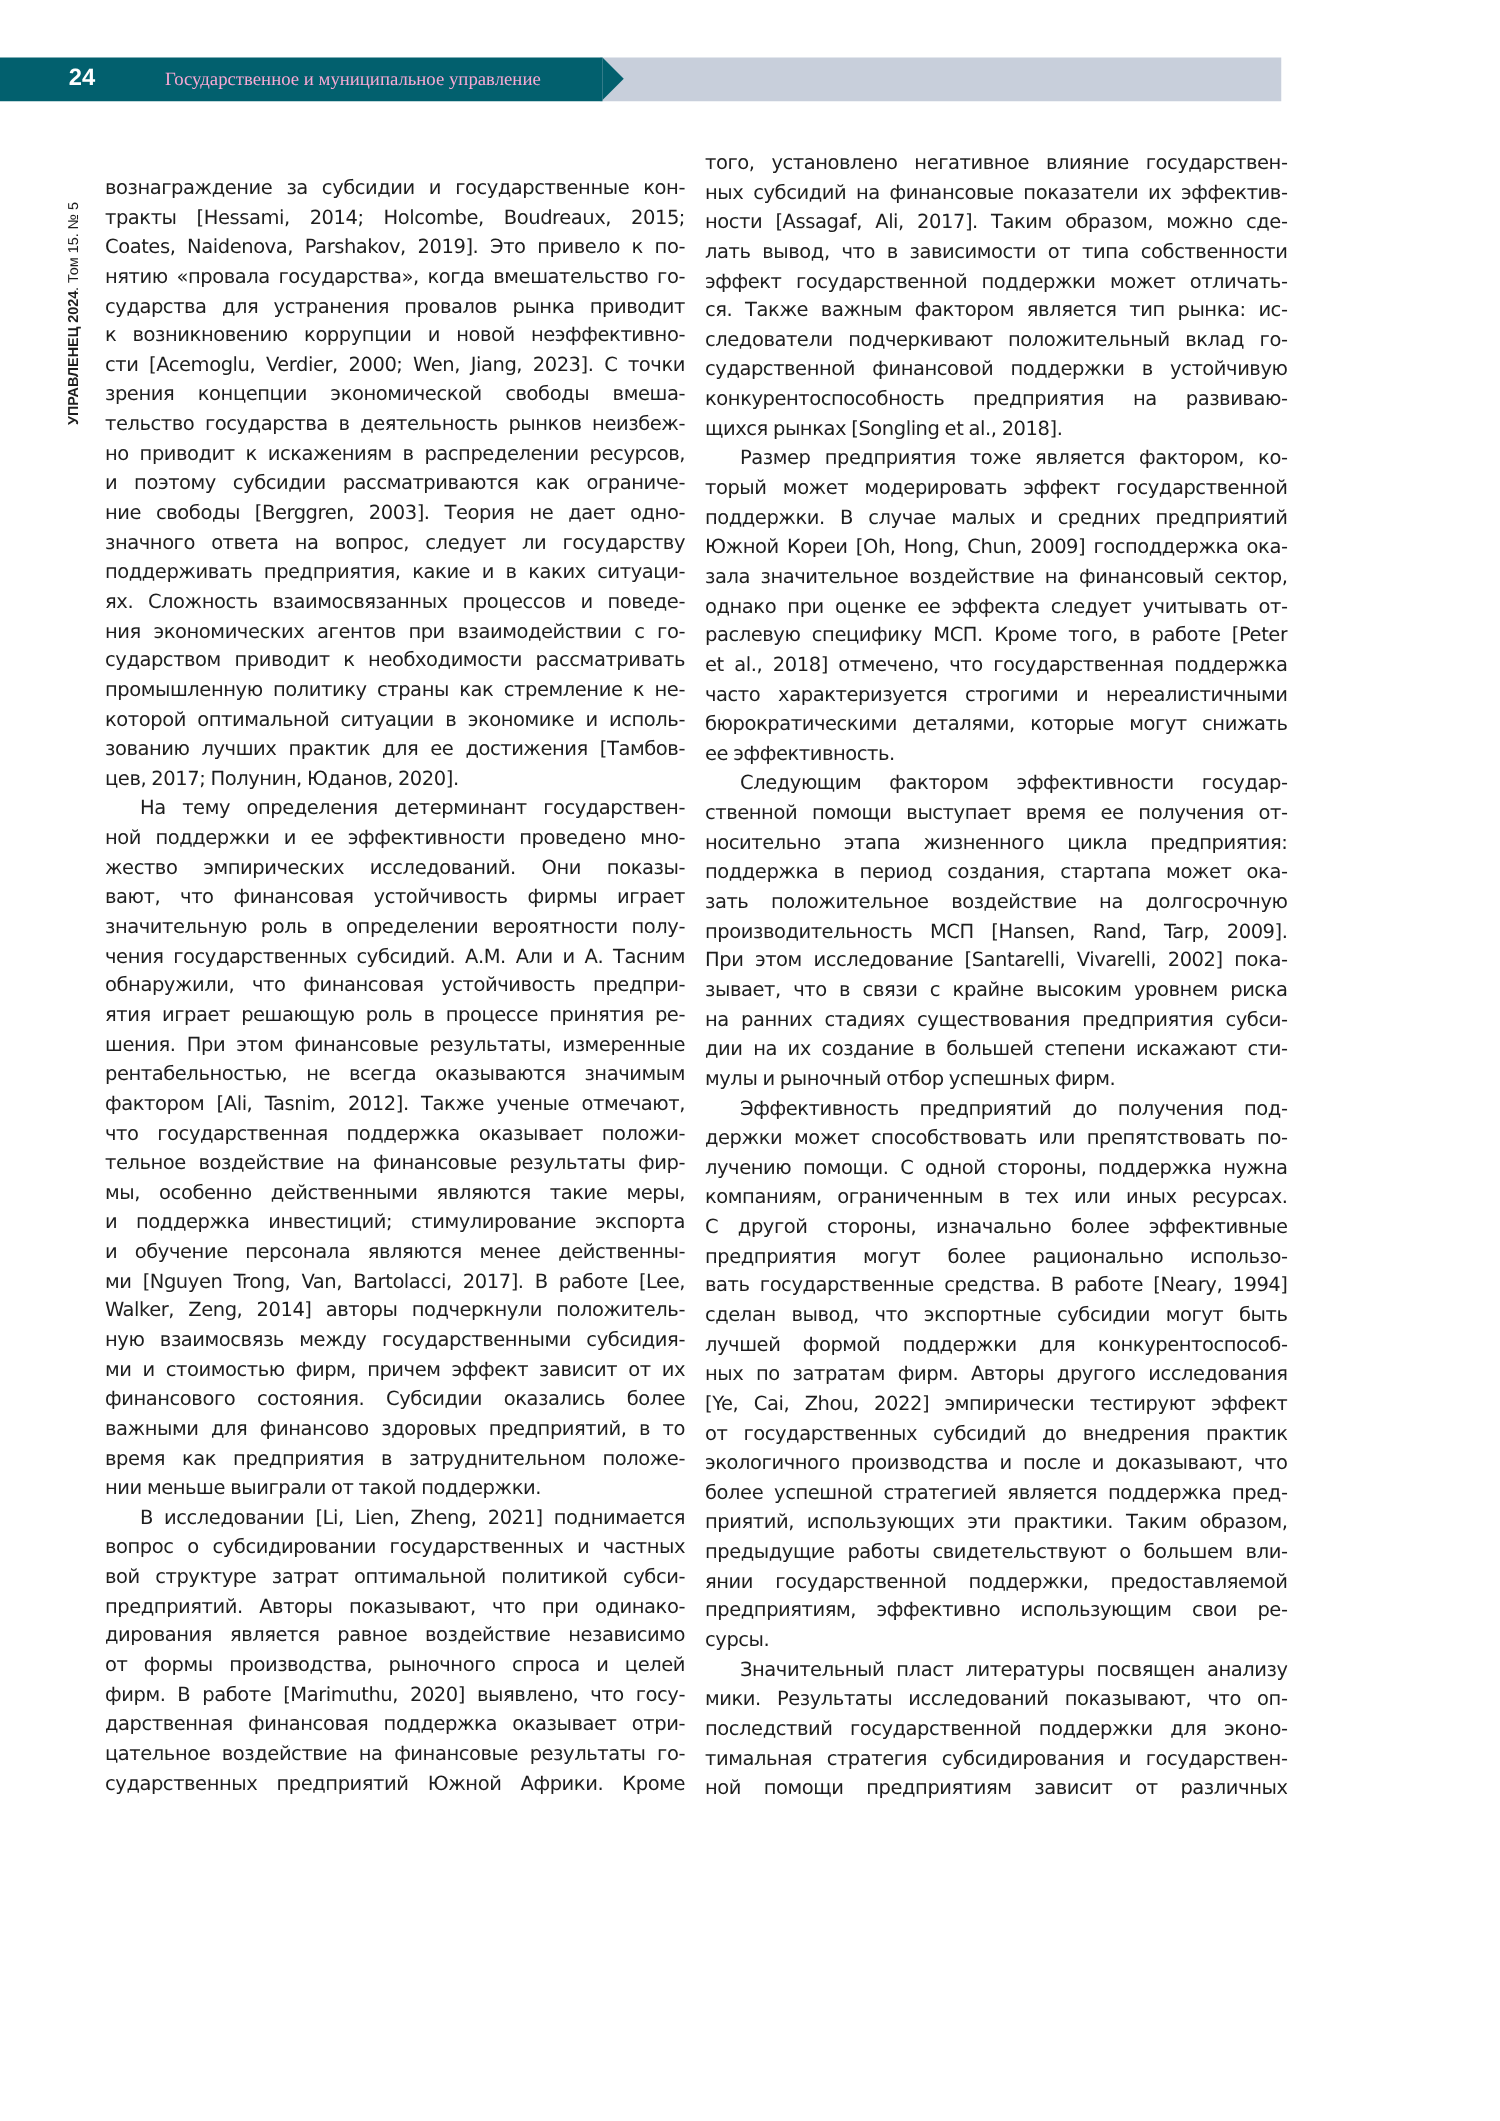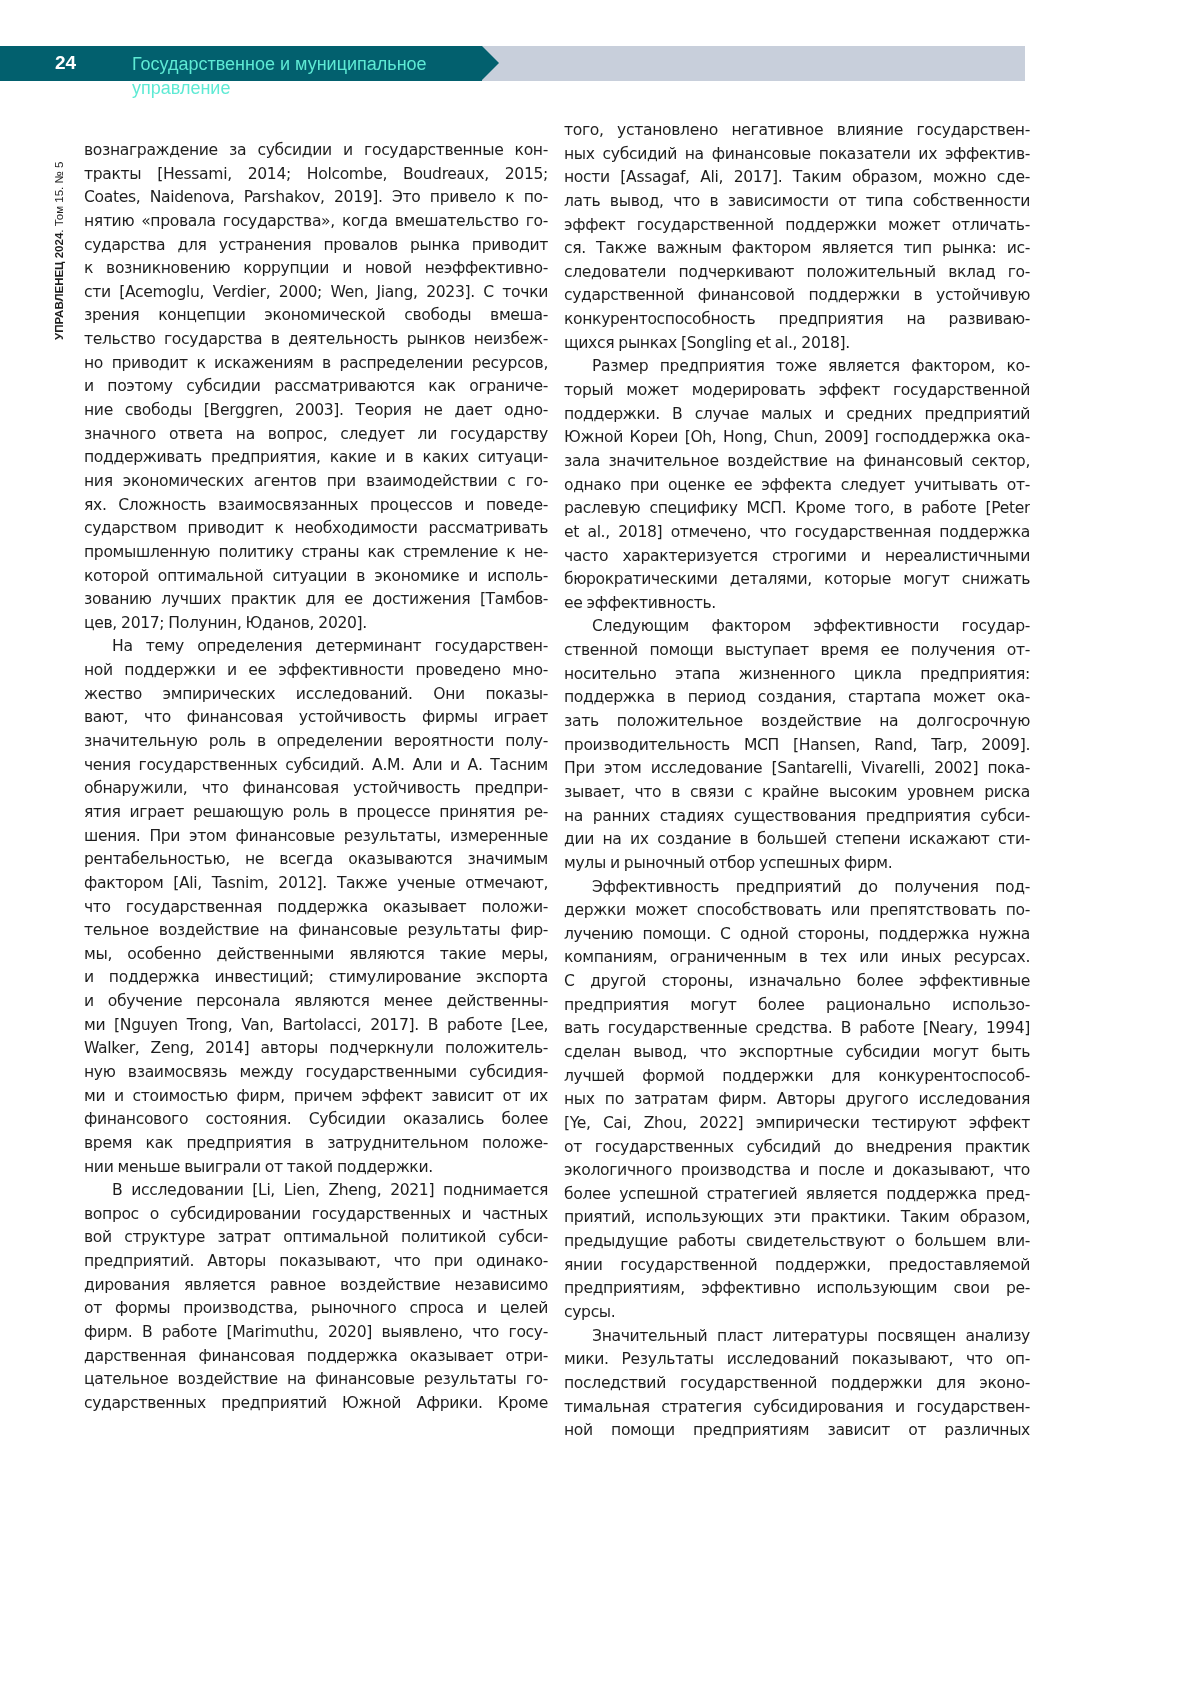--- a/index.html
+++ b/index.html
@@ -6,21 +6,21 @@
   body {
     width: 1200px; height: 1697px; background: #ffffff; position: relative; overflow: hidden;
     font-family: "DejaVu Sans", sans-serif; color: #1e1e1e;
   }
   .header { position: absolute; left: 0; top: 46px; height: 35px; width: 911px; }
   .header-gray { position: absolute; left: 480px; top: 0; width: 545px; height: 35px; background: #c8cfdb; }
   .header-teal { position: absolute; left: 0; top: 0; width: 482px; height: 35px; background: #02606e; }
   .header-arrow { position: absolute; left: 482px; top: 0; width: 0; height: 0;
     border-top: 17.5px solid transparent; border-bottom: 17.5px solid transparent; border-left: 17px solid #02606e; }
   .page-number { position: absolute; left: 55px; top: 4px; font-size: 19px; font-weight: bold; color: #ffffff; font-family: "Liberation Sans", sans-serif; line-height: 26px; }
-  .section-title { position: absolute; left: 132px; top: 6px; font-size: 18px; color: #5eead4; font-family: Liberation Sans, sans-serif; line-height: 24px; }
+  .section-title { position: absolute; left: 132px; top: 6px; font-size: 15px; color: #f9a8d4; font-family: Liberation Serif, serif; line-height: 24px; }
   .side-label {
     position: absolute; left: 51px; top: 110px; width: 16px; height: 230px;
   }
   .side-label-inner {
     position: absolute; left: 0; top: 230px; transform-origin: 0 0; transform: rotate(-90deg);
     white-space: nowrap; font-family: "Liberation Sans", sans-serif; font-size: 11.5px; line-height: 16px; color: #1e1e1e; width: 230px;
   }
   .side-label-inner b { font-weight: bold; }
   .column {
     position: absolute; top: 119px; font-family: "DejaVu Sans", sans-serif;
@@ -59,22 +59,22 @@
     <span class="line">сударства для устранения провалов рынка приводит</span>
     <span class="line">к возникновению коррупции и новой неэффективно-</span>
     <span class="line">сти [Acemoglu, Verdier, 2000; Wen, Jiang, 2023]. С точки</span>
     <span class="line">зрения концепции экономической свободы вмеша-</span>
     <span class="line">тельство государства в деятельность рынков неизбеж-</span>
     <span class="line">но приводит к искажениям в распределении ресурсов,</span>
     <span class="line">и поэтому субсидии рассматриваются как ограниче-</span>
     <span class="line">ние свободы [Berggren, 2003]. Теория не дает одно-</span>
     <span class="line">значного ответа на вопрос, следует ли государству</span>
     <span class="line">поддерживать предприятия, какие и в каких ситуаци-</span>
+    <span class="line">ях. Сложность взаимосвязанных процессов и поведе-</span>
     <span class="line">ния экономических агентов при взаимодействии с го-</span>
-    <span class="line">ях. Сложность взаимосвязанных процессов и поведе-</span>
     <span class="line">сударством приводит к необходимости рассматривать</span>
     <span class="line">промышленную политику страны как стремление к не-</span>
     <span class="line">которой оптимальной ситуации в экономике и исполь-</span>
     <span class="line">зованию лучших практик для ее достижения [Тамбов-</span>
     <span class="line last">цев, 2017; Полунин, Юданов, 2020].</span>
     <span class="line indent">На тему определения детерминант государствен-</span>
     <span class="line">ной поддержки и ее эффективности проведено мно-</span>
     <span class="line">жество эмпирических исследований. Они показы-</span>
     <span class="line">вают, что финансовая устойчивость фирмы играет</span>
     <span class="line">значительную роль в определении вероятности полу-</span>
@@ -87,20 +87,21 @@
     <span class="line">что государственная поддержка оказывает положи-</span>
     <span class="line">тельное воздействие на финансовые результаты фир-</span>
     <span class="line">мы, особенно действенными являются такие меры,</span>
     <span class="line">и поддержка инвестиций; стимулирование экспорта</span>
     <span class="line">и обучение персонала являются менее действенны-</span>
     <span class="line">ми [Nguyen Trong, Van, Bartolacci, 2017]. В работе [Lee,</span>
     <span class="line">Walker, Zeng, 2014] авторы подчеркнули положитель-</span>
     <span class="line">ную взаимосвязь между государственными субсидия-</span>
     <span class="line">ми и стоимостью фирм, причем эффект зависит от их</span>
     <span class="line">финансового состояния. Субсидии оказались более</span>
+    <span class="line">важными для финансово здоровых предприятий, в то</span>
     <span class="line">время как предприятия в затруднительном положе-</span>
     <span class="line last">нии меньше выиграли от такой поддержки.</span>
     <span class="line indent">В исследовании [Li, Lien, Zheng, 2021] поднимается</span>
     <span class="line">вопрос о субсидировании государственных и частных</span>
     <span class="line">вой структуре затрат оптимальной политикой субси-</span>
     <span class="line">предприятий. Авторы показывают, что при одинако-</span>
     <span class="line">дирования является равное воздействие независимо</span>
     <span class="line">от формы производства, рыночного спроса и целей</span>
     <span class="line">фирм. В работе [Marimuthu, 2020] выявлено, что госу-</span>
     <span class="line">дарственная финансовая поддержка оказывает отри-</span>

